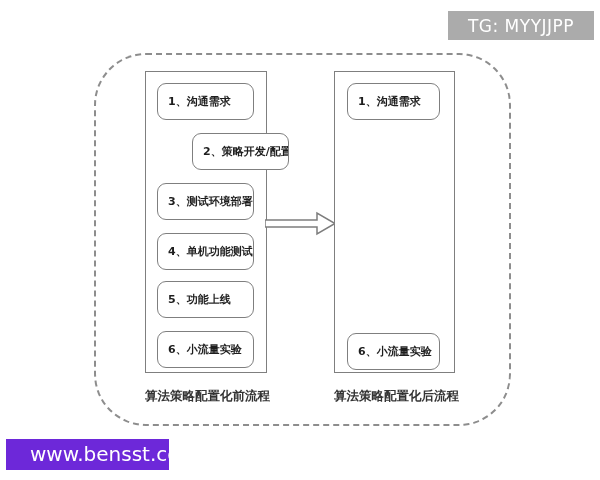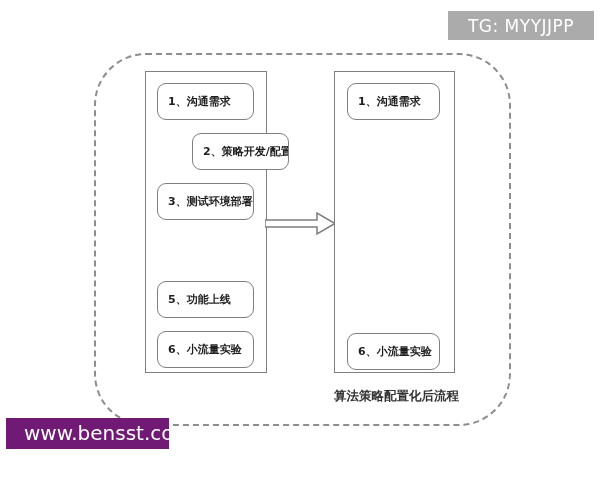--- a/index.html
+++ b/index.html
@@ -92,55 +92,57 @@
     color: #333333;
     text-align: center;
     white-space: nowrap;
   }
   .caption.before-cap { left: 145px; width: 122px; }
   .caption.after-cap  { left: 334px; width: 121px; }
   
   .watermark {
     position: absolute;
     left: 6px;
-    top: 418px;
+    top: 439px;
     width: 163px;
     height: 31px;
     box-sizing: border-box;
-    background: #701a75;
+    background: #6d28d9;
     color: #ffffff;
     font-size: 20px;
     line-height: 31px;
-    padding-left: 18px;
+    padding-left: 24px;
     white-space: nowrap;
   }
 </style>
 </head>
 <body>
 
 <div class="stage">
 
   <div class="badge">TG: MYYJJPP</div>
 
   <div class="outer"></div>
 
   <div class="container before">
     <div class="step b1">1、沟通需求</div>
     <div class="step b2">2、策略开发/配置</div>
     <div class="step b3">3、测试环境部署</div>
+    <div class="step b4">4、单机功能测试</div>
     <div class="step b5">5、功能上线</div>
     <div class="step b6">6、小流量实验</div>
   </div>
 
   <svg class="arrow" viewBox="0 0 72 27" xmlns="http://www.w3.org/2000/svg">
     <polygon points="0,10 52,10 52,3 70,13.5 52,24 52,17 0,17" fill="#ffffff" stroke="#7d7d7d" stroke-width="1.5" stroke-linejoin="miter"></polygon>
   </svg>
 
   <div class="container after">
     <div class="step a1">1、沟通需求</div>
     <div class="step a6">6、小流量实验</div>
   </div>
 
+  <div class="caption before-cap">算法策略配置化前流程</div>
   <div class="caption after-cap">算法策略配置化后流程</div>
 
   <div class="watermark">www.bensst.com</div>
 
 </div>
 
 </body></html>

